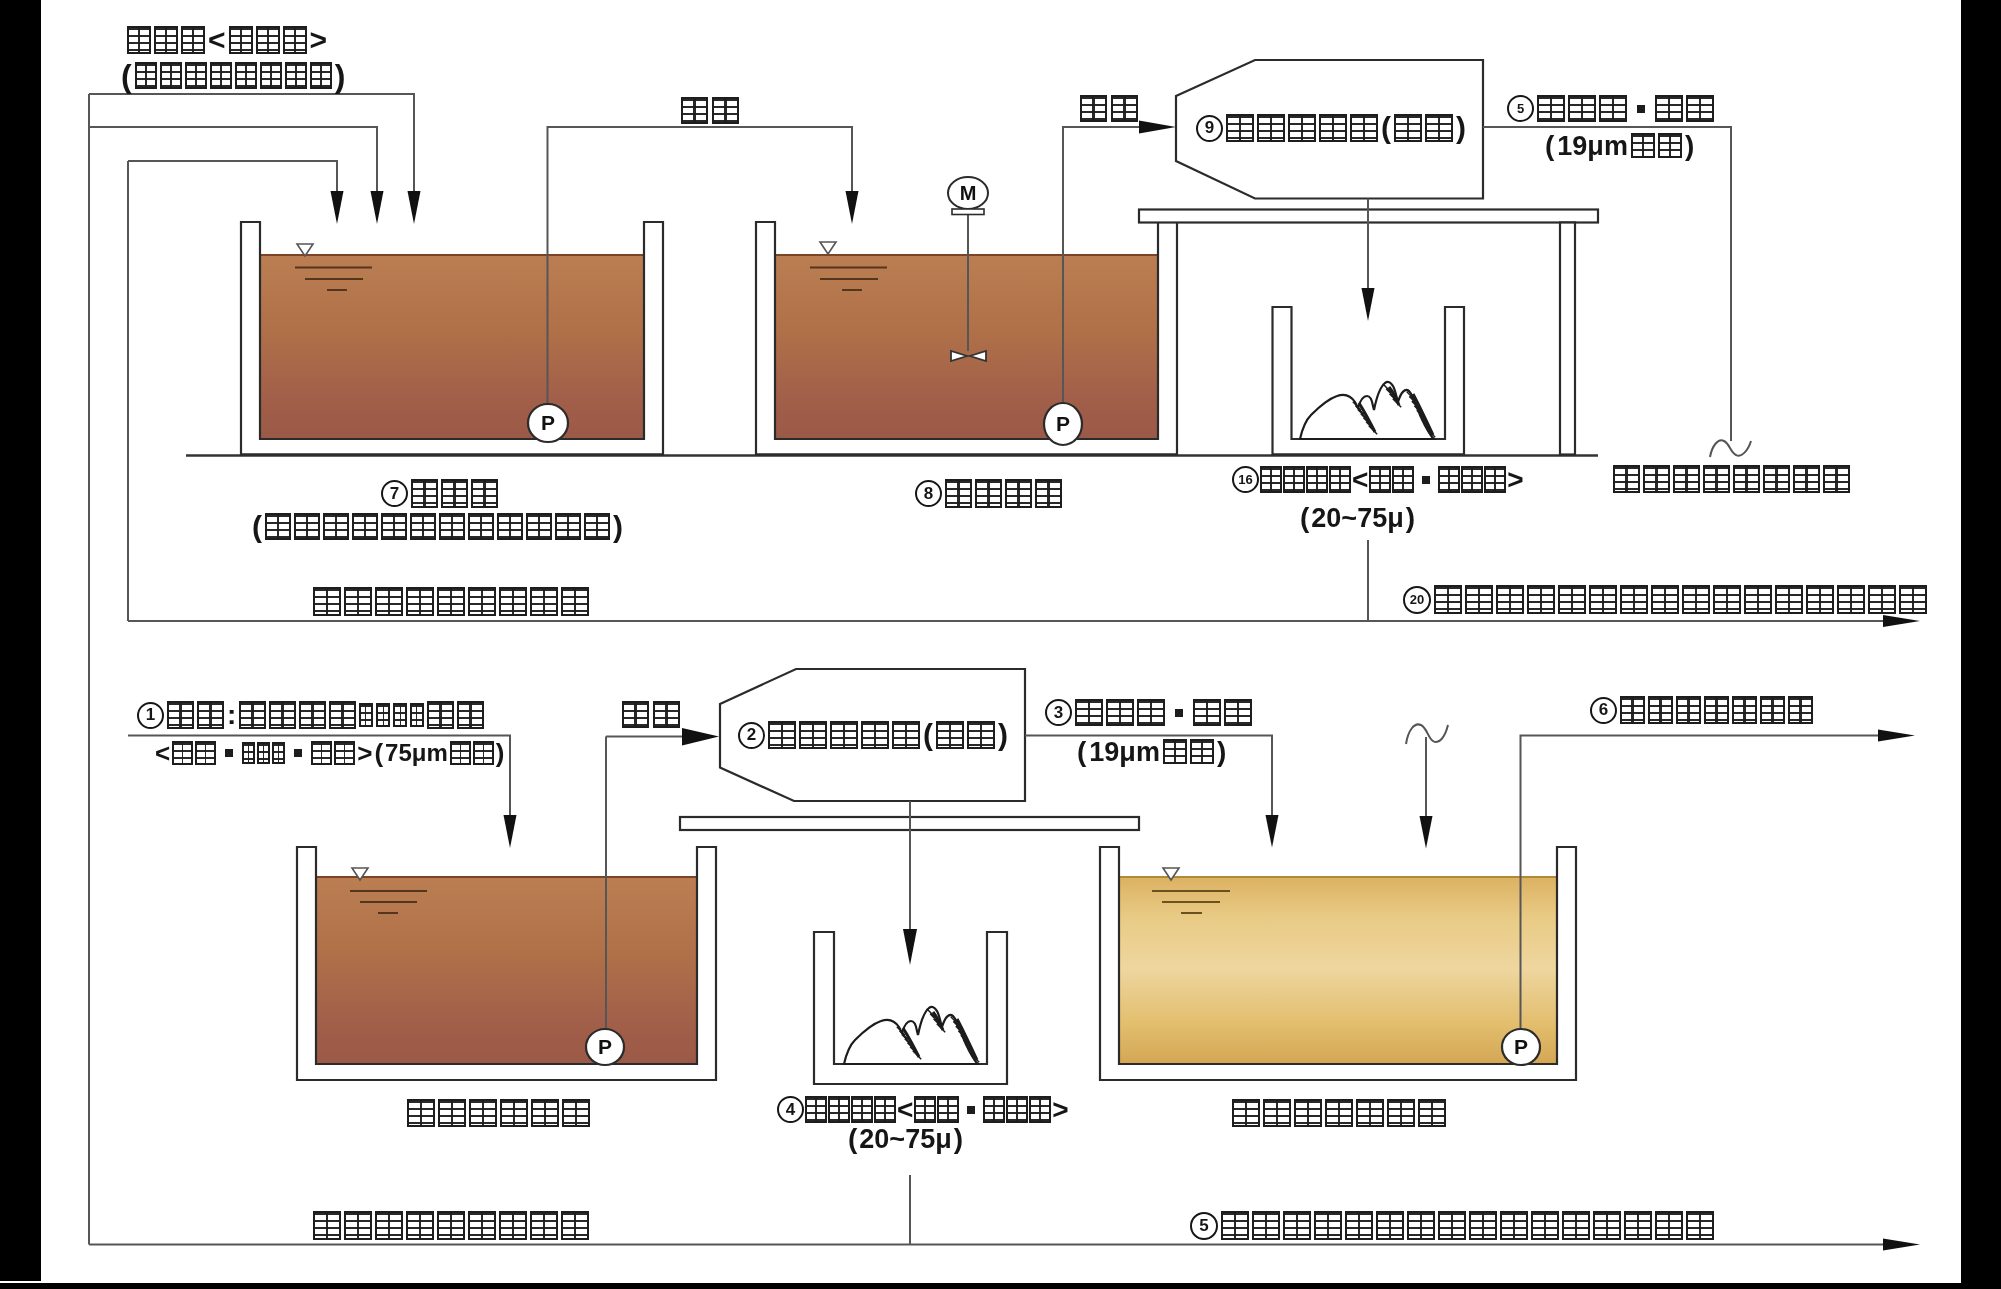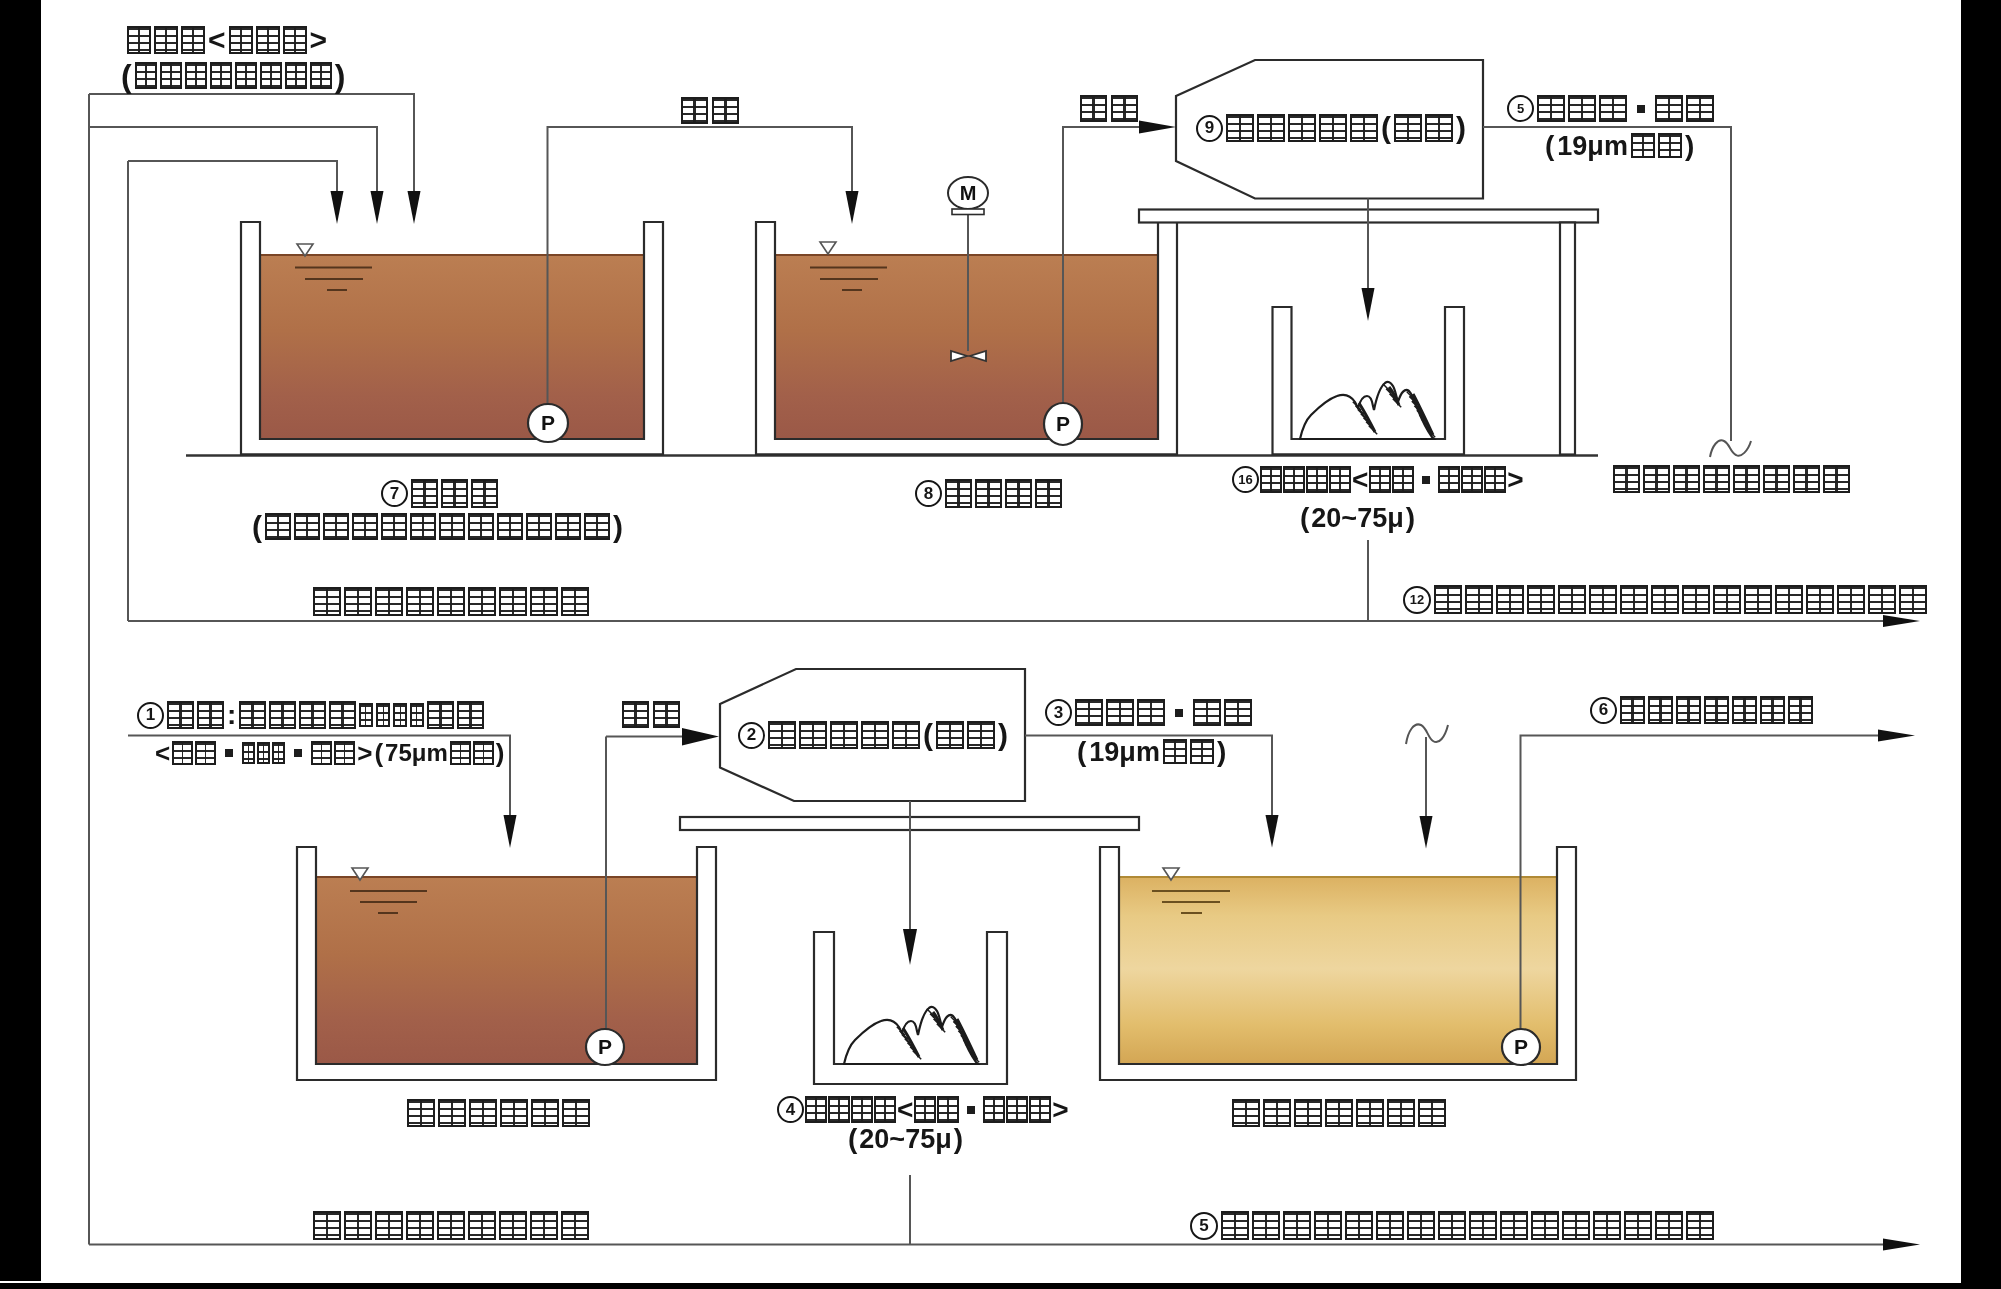--- a/index.html
+++ b/index.html
@@ -273,21 +273,21 @@
         <i class="k" style="width:28px;height:29px"></i>
         <i class="k" style="width:28px;height:29px"></i>
         <i class="k" style="width:28px;height:29px"></i>
         <i class="k" style="width:28px;height:29px"></i>
         <i class="k" style="width:28px;height:29px"></i>
         <i class="k" style="width:28px;height:29px"></i>
         <i class="k" style="width:28px;height:29px"></i>
         <i class="k" style="width:28px;height:29px"></i>
       </div>
 <div class="t" style="left:1403px;top:585px;gap:3px">
-        <i class="cn" style="width:28px;height:28px;font-size:13px">12</i>
+        <i class="cn" style="width:28px;height:28px;font-size:13px">20</i>
         <i class="k" style="width:28px;height:29px"></i>
         <i class="k" style="width:28px;height:29px"></i>
         <i class="k" style="width:28px;height:29px"></i>
         <i class="k" style="width:28px;height:29px"></i>
         <i class="k" style="width:28px;height:29px"></i>
         <i class="k" style="width:28px;height:29px"></i>
         <i class="k" style="width:28px;height:29px"></i>
         <i class="k" style="width:28px;height:29px"></i>
         <i class="k" style="width:28px;height:29px"></i>
         <i class="k" style="width:28px;height:29px"></i>

